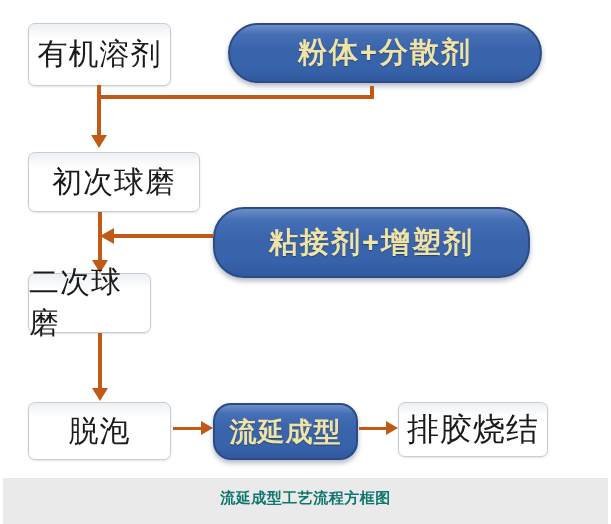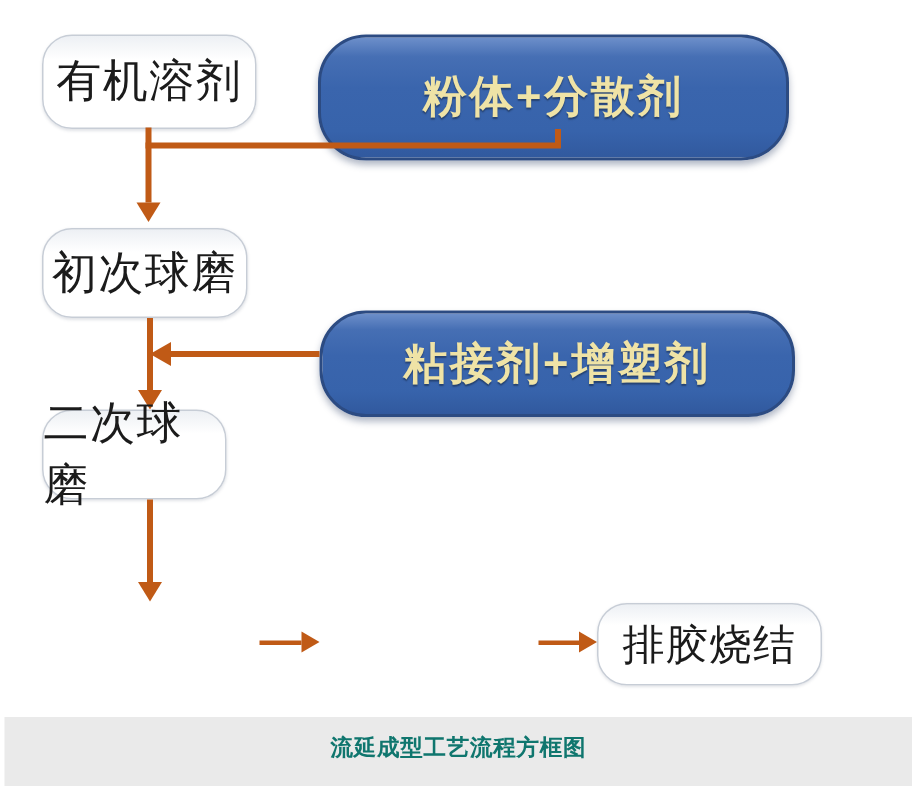--- a/index.html
+++ b/index.html
@@ -4,21 +4,21 @@
 <style>
   html,body{margin:0;padding:0;background:#ffffff;}
   .stage{
     position:relative;width:611px;height:524px;background:#ffffff;overflow:hidden;
     font-family:"Liberation Sans", sans-serif;
   }
   
   .wbox{
     position:absolute;display:flex;align-items:center;justify-content:center;
     background:linear-gradient(180deg,#edf0f4 0%,#ffffff 26%,#ffffff 100%);
-    border:1.5px solid #c7cdd6;border-radius:20px;
+    border:1.5px solid #c7cdd6;border-radius:7px;
     box-shadow:0 1px 2px rgba(90,100,120,0.18);
     color:#1b1b1b;font-size:30px;font-weight:500;letter-spacing:1px;
     box-sizing:border-box;
   }
   
   .pill{
     position:absolute;display:flex;align-items:center;justify-content:center;
     background:linear-gradient(180deg,#6d8fca 0%,#466fb4 16%,#3a65ad 42%,#3763ab 78%,#31599e 100%);
     border:2px solid #2c4b82;border-radius:32px;
     box-shadow:0 3px 5px rgba(30,50,90,0.35);
@@ -37,49 +37,51 @@
   }
   .caption-text{color:#0f766e;font-size:15px;font-weight:700;letter-spacing:0.5px;margin-top:-6px;}
 </style>
 </head>
 <body>
 
 <div class="stage">
 
   <div class="wbox" style="left:28px;top:23px;width:143px;height:63px;">有机溶剂</div>
 
-  <div class="pill" style="left:212px;top:23px;width:314px;height:84px;">粉体+分散剂</div>
+  <div class="pill" style="left:228px;top:23px;width:314px;height:60px;">粉体+分散剂</div>
 
   <div class="line" style="left:370px;top:86px;width:4px;height:12px;"></div>
   <div class="line" style="left:97px;top:95px;width:277px;height:4px;"></div>
   <div class="line" style="left:97px;top:85px;width:4px;height:50px;"></div>
   <div class="tri tri-down" style="left:91px;top:135px;"></div>
 
-  <div class="wbox" style="left:28px;top:152px;width:137px;height:60px;">初次球磨</div>
+  <div class="wbox" style="left:28px;top:152px;width:172px;height:60px;">初次球磨</div>
 
   <div class="line" style="left:98px;top:212px;width:4px;height:48px;"></div>
   <div class="tri tri-down" style="left:92px;top:260px;"></div>
 
   <div class="pill" style="left:213px;top:207px;width:317px;height:71px;border-radius:31px;">粘接剂+增塑剂</div>
 
   <div class="line" style="left:114px;top:234px;width:99px;height:4px;"></div>
   <div class="tri tri-left" style="left:100px;top:228px;"></div>
 
   <div class="wbox" style="left:28px;top:273px;width:123px;height:60px;">二次球磨</div>
 
   <div class="line" style="left:98px;top:333px;width:4px;height:55px;"></div>
   <div class="tri tri-down" style="left:92px;top:388px;"></div>
 
+  <div class="wbox" style="left:28px;top:402px;width:143px;height:58px;">脱泡</div>
 
   <div class="line" style="left:173px;top:427px;width:28px;height:3px;"></div>
   <div class="tri tri-right" style="left:201px;top:421px;"></div>
 
+  <div class="pill" style="left:213px;top:403px;width:145px;height:57px;border-radius:18px;font-size:27px;letter-spacing:1px;">流延成型</div>
 
   <div class="line" style="left:359px;top:427px;width:27px;height:3px;"></div>
   <div class="tri tri-right" style="left:386px;top:421px;"></div>
 
-  <div class="wbox" style="left:398px;top:402px;width:150px;height:55px;font-size:28px;">排胶烧结</div>
+  <div class="wbox" style="left:398px;top:402px;width:150px;height:55px;font-size:32px;">排胶烧结</div>
 
   <div class="caption-bar">
     <div class="caption-text">流延成型工艺流程方框图</div>
   </div>
 
 </div>
 
 </body></html>

